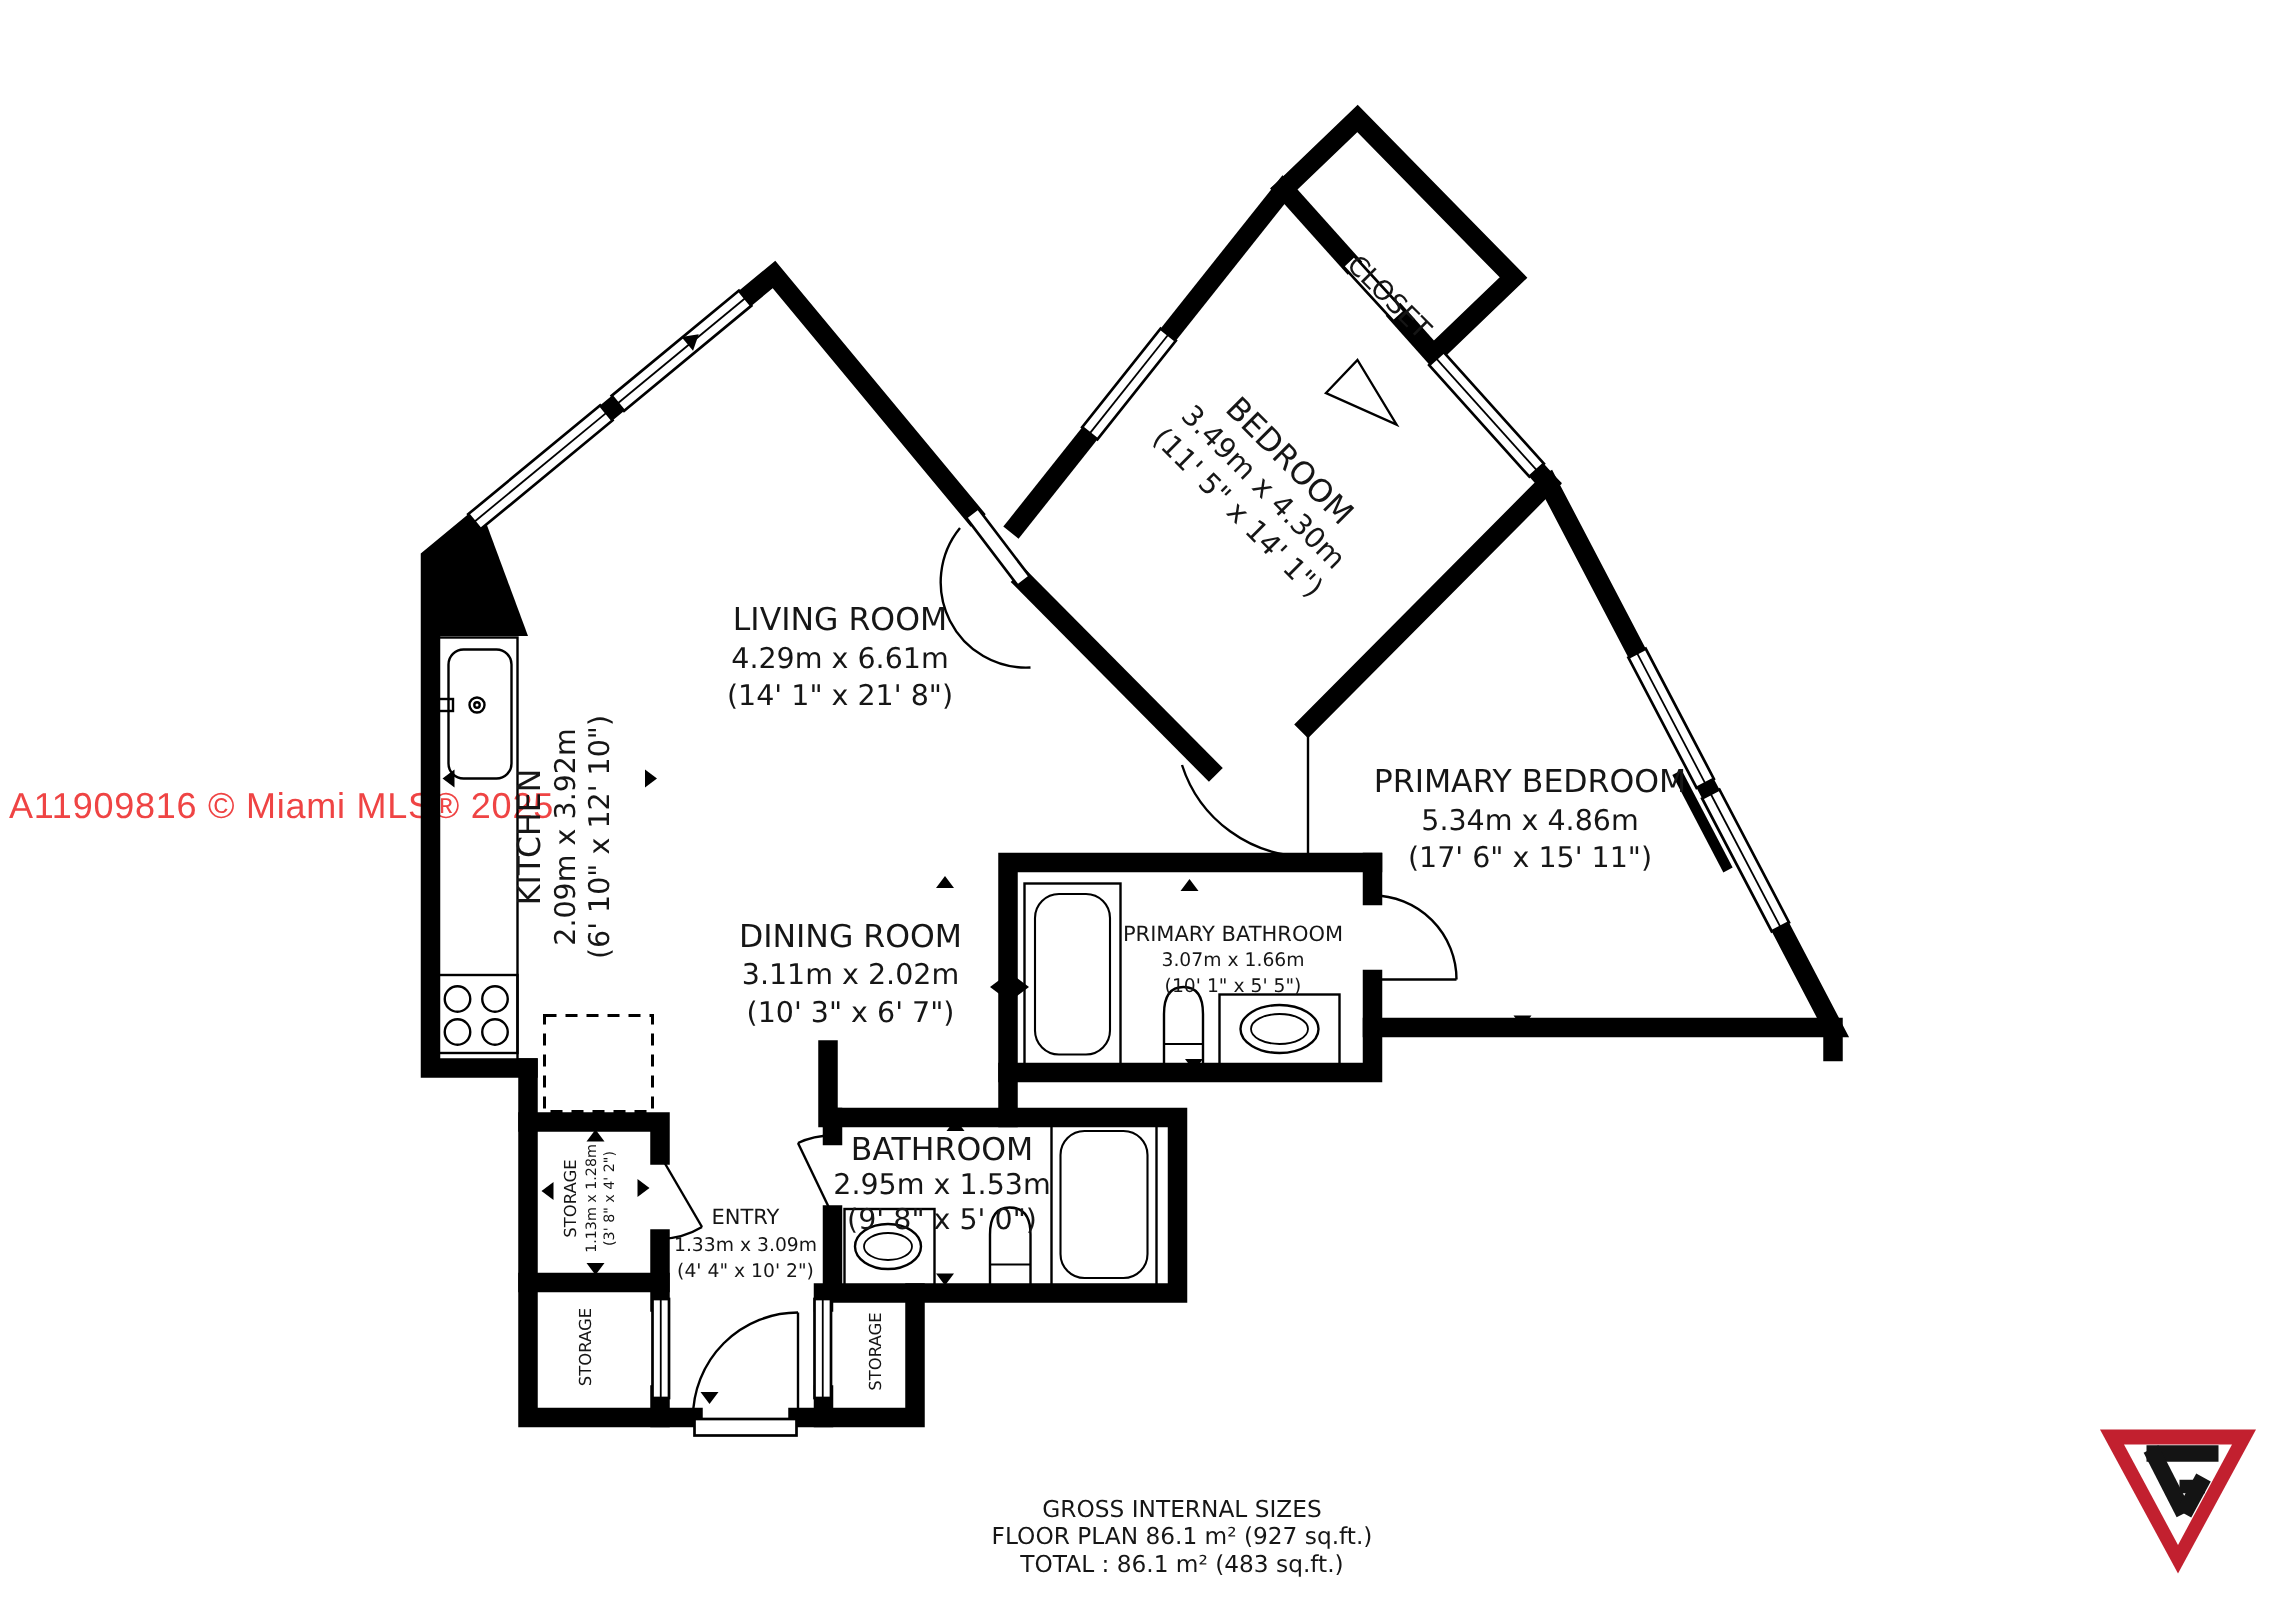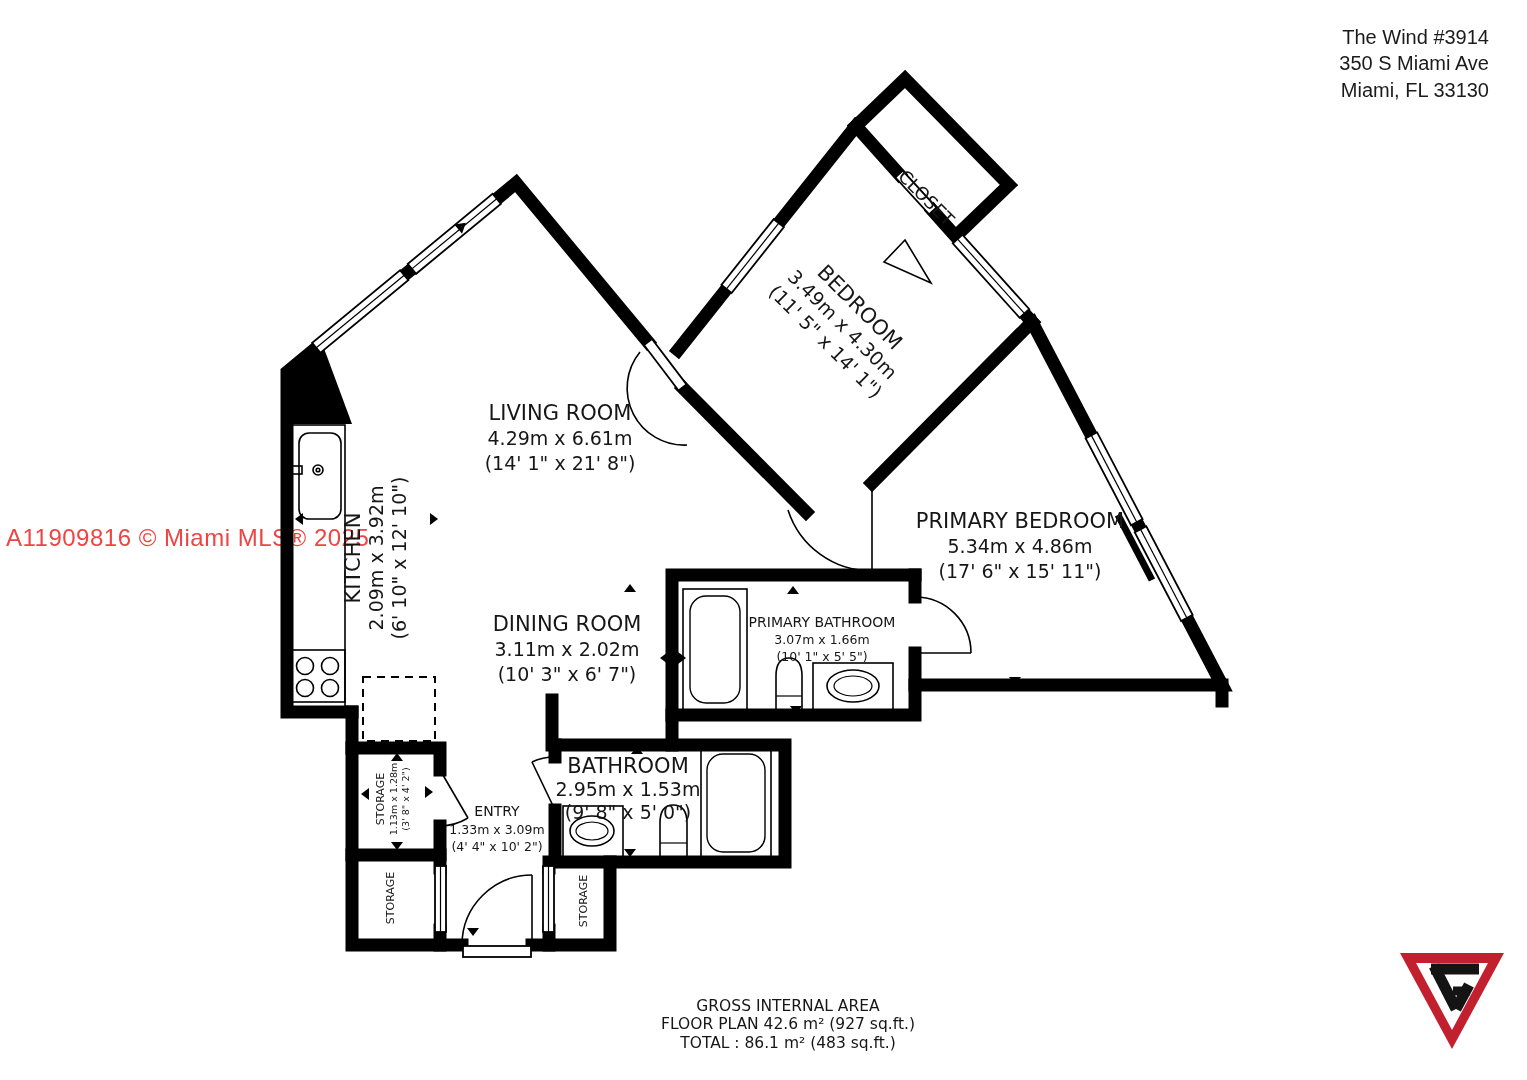--- a/index.html
+++ b/index.html
@@ -21,25 +21,20 @@
   .tdim{font-size:9.5px;}
   .cname{font-size:18px;}
   .plan{position:absolute;left:0;top:0;}
   .logo{position:absolute;left:1396px;top:950px;}
 </style>
 </head>
 <body>
 
 <div id="canvas">
 
-  <div class="header">
-    <div>The Wind #3914</div>
-    <div>350 S Miami Ave</div>
-    <div>Miami, FL 33130</div>
-  </div>
 
   <div class="watermark">A11909816 © Miami MLS® 2025</div>
 
   <svg class="plan" width="1527" height="1080" viewBox="0 0 1527 1080">
 
     <g stroke="#000" stroke-width="13" fill="none" stroke-linecap="square">
       <path d="M352,712 L287,712 L287,372 L516,183 L648,342"></path>
       <path d="M683,388 L806,512"></path>
       <path d="M678,350 L856,126"></path>
       <path d="M856,126 L899,174"></path>
@@ -228,22 +223,22 @@
       <g transform="translate(390,898) rotate(-90)">
         <text class="tname" x="0" y="4">STORAGE</text>
       </g>
       <g transform="translate(583,901) rotate(-90)">
         <text class="tname" x="0" y="4">STORAGE</text>
       </g>
     </g>
   </svg>
 
   <div class="footer">
-    <div class="l">GROSS INTERNAL AREA</div>
-    <div class="l">FLOOR PLAN 42.6 m² (927 sq.ft.)</div>
+    <div class="l">GROSS INTERNAL SIZES</div>
+    <div class="l">FLOOR PLAN 86.1 m² (927 sq.ft.)</div>
     <div class="l">TOTAL :  86.1 m² (483 sq.ft.)</div>
   </div>
 
   <svg class="logo" width="112" height="104" viewBox="0 0 112 104">
     <path d="M4,3 L108,3 L56,99 Z" fill="#c2202f"></path>
     <path d="M20,13 L92,13 L56,80 Z" fill="#ffffff"></path>
     <g stroke="#141414" fill="none">
       <path d="M35,19 L83,19" stroke-width="11"></path>
       <path d="M38,16 L60,59" stroke-width="11"></path>
       <path d="M60,59 L73,35" stroke-width="11"></path>

